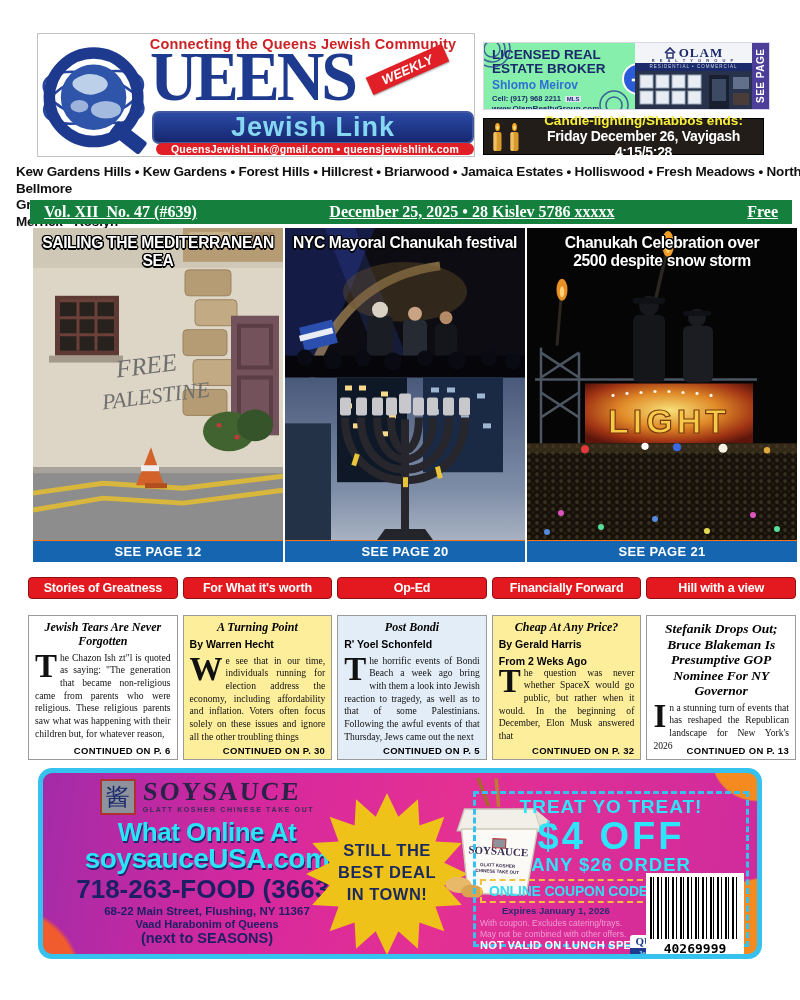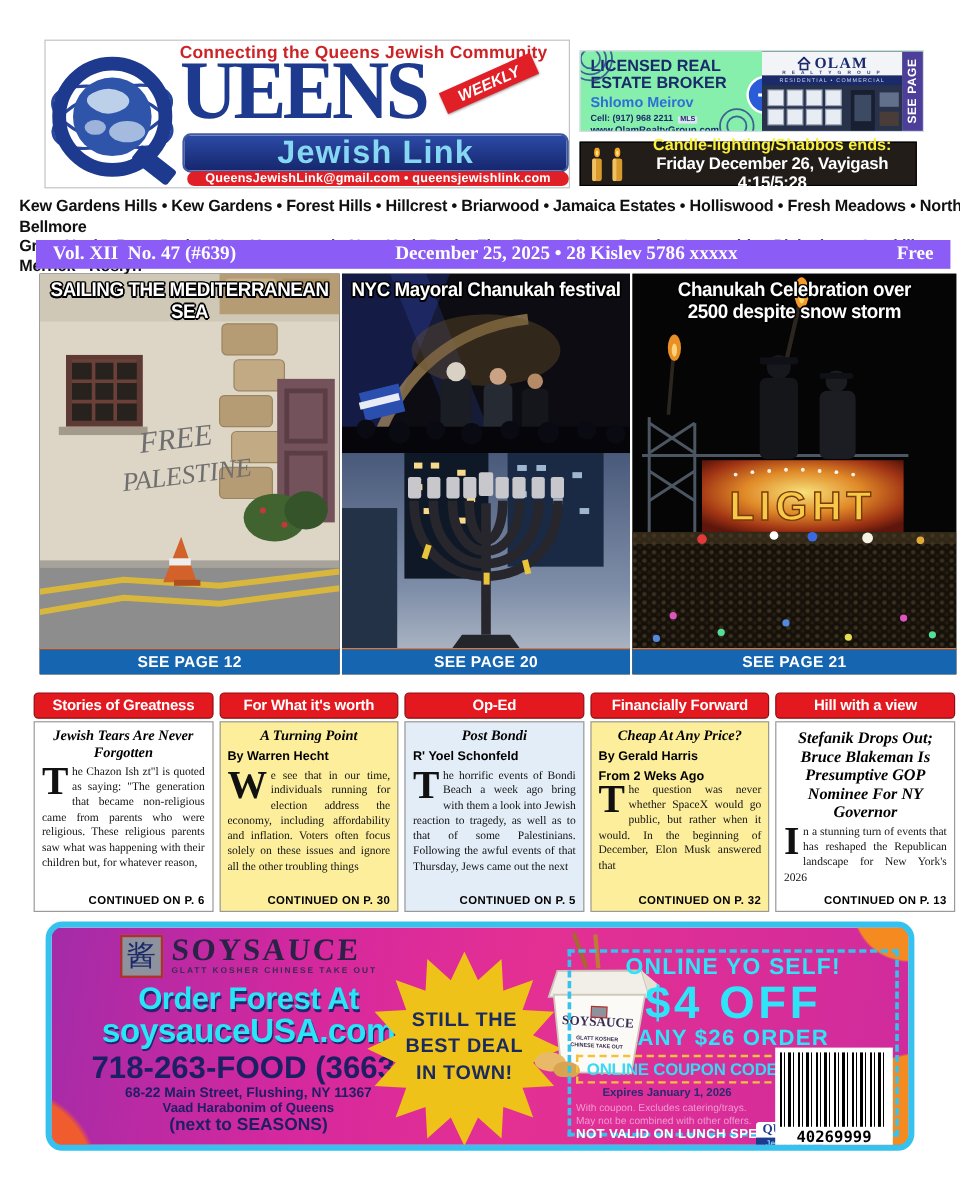--- a/index.html
+++ b/index.html
@@ -54,44 +54,44 @@
   .candle-bar{position:absolute;left:483px;top:118px;width:281px;height:37px;background:#221d19;
             border:1px solid #000;display:flex;align-items:center;box-sizing:border-box;}
   .candles{width:44px;display:flex;justify-content:center;gap:6px;}
   .candle-text{flex:1;text-align:center;line-height:1.15;padding-right:4px;}
   .candle-l1{color:#f8ef3d;font-weight:700;font-size:13.5px;}
   .candle-l2{color:#fff;font-weight:700;font-size:14px;letter-spacing:-.3px;}
 
   
   .towns{position:absolute;left:16px;top:164px;width:100%;text-align:left;color:#101010;
          font-weight:700;font-size:13.5px;line-height:16.5px;letter-spacing:-.2px;}
-  .issue-bar{position:absolute;left:30px;right:8px;top:200px;height:24px;background:#8b5cf6;
+  .issue-bar{position:absolute;left:30px;right:8px;top:200px;height:24px;background:#15803d;
          color:#fff;font-family:"Liberation Serif",serif;font-weight:700;display:flex;
-         align-items:center;font-size:16px;}
+         align-items:center;font-size:16px;text-decoration:underline;}
   .issue-vol{padding-left:14px;white-space:pre;}
   .issue-date{flex:1;text-align:center;}
   .issue-free{padding-right:14px;}
 
   
   .photos{position:absolute;left:33px;top:228px;width:764px;height:334px;display:flex;gap:2px;}
   .photo{position:relative;overflow:hidden;background:#000;display:flex;flex-direction:column;}
   .photo svg{display:block;flex:1;}
   .photo-title{position:absolute;left:0;top:5px;width:100%;text-align:center;color:#fff;
         font-weight:900;font-size:16.5px;line-height:1.12;letter-spacing:-.4px;z-index:2;
         transform:scaleX(.95);
         text-shadow:-1.5px 0 #000,1.5px 0 #000,0 -1.5px #000,0 1.5px #000,
                     -1px -1px #000,1px 1px #000,1px -1px #000,-1px 1px #000;}
   .photo-caption{height:21px;background:#1565b0;border-top:1px solid #f97316;color:#fff;
         font-weight:700;font-size:13px;text-align:center;line-height:21px;letter-spacing:.3px;}
 
   
   .cols{position:absolute;left:28px;top:577px;width:768px;height:183px;display:flex;gap:5px;}
   .col{flex:1;display:flex;flex-direction:column;min-width:0;}
   .col-header{background:#e4191f;border:1px solid #8c1013;border-radius:4px;color:#fff;
-        font-weight:700;font-size:12.5px;text-align:center;padding:3px 0;margin-bottom:2px;
+        font-weight:700;font-size:12.5px;text-align:center;padding:3px 0;margin-bottom:16px;
         letter-spacing:-.2px;}
   .col-box{flex:1;border:1px solid #9a9a9a;padding:3px 6px 14px 6px;position:relative;
         font-family:"Liberation Serif",serif;overflow:hidden;}
   .bg-yellow{background:#fdee9c;}
   .bg-blue{background:#e3edf7;}
   .bg-white{background:#fff;}
   .col-title{font-style:italic;font-weight:700;font-size:12px;text-align:center;
         line-height:1.15;margin:2px 0 3px;}
   .col-title.small{font-size:13.5px;}
   .byline{font-family:"Liberation Sans",sans-serif;font-weight:700;font-size:10.5px;margin:2px 0 5px;}
@@ -513,21 +513,21 @@
   <div class="ad">
 
     <div class="ad-left">
       <div class="logo-row">
         <div class="soy-char">酱</div>
         <div class="soy-wordwrap">
           <div class="soy-word">SOYSAUCE</div>
           <div class="soy-sub">GLATT KOSHER CHINESE TAKE OUT</div>
         </div>
       </div>
-      <div class="order1">Order Forest At</div>
+      <div class="order1">What Online At</div>
       <div class="order2">soysauceUSA.com</div>
       <div class="ad-phone">718-263-FOOD (3663)</div>
       <div class="ad-addr">68-22 Main Street, Flushing, NY 11367</div>
       <div class="ad-vaad">Vaad Harabonim of Queens</div>
       <div class="ad-seasons">(next to SEASONS)</div>
     </div>
 
     <div class="starburst">
       <svg viewBox="0 0 100 100" preserveAspectRatio="none">
         <polygon fill="#eec219" points="50,0 57,14.7 69.1,3.8 70,20.1 85.4,14.6 79.9,30 96.2,30.9 85.3,43 100,50 85.3,57 96.2,69.1 79.9,70 85.4,85.4 70,79.9 69.1,96.2 57,85.3 50,100 43,85.3 30.9,96.2 30,79.9 14.6,85.4 20.1,70 3.8,69.1 14.7,57 0,50 14.7,43 3.8,30.9 20.1,30 14.6,14.6 30,20.1 30.9,3.8 43,14.7"></polygon>
@@ -543,21 +543,21 @@
       <polygon points="88,30 104,42 96,52" fill="#e4e0d4"></polygon>
       <text x="54" y="78" text-anchor="middle" font-family="Liberation Serif,serif" font-weight="bold" font-size="11" fill="#3a2d55">SOYSAUCE</text>
       <text x="54" y="90" text-anchor="middle" font-family="Liberation Sans,sans-serif" font-weight="bold" font-size="4.5" fill="#3a2d55">GLATT KOSHER</text>
       <text x="54" y="96" text-anchor="middle" font-family="Liberation Sans,sans-serif" font-weight="bold" font-size="4.5" fill="#3a2d55">CHINESE TAKE OUT</text>
       <rect x="48" y="62" width="13" height="9" fill="#8e929c" stroke="#b03030"></rect>
       <ellipse cx="16" cy="110" rx="13" ry="8" fill="#e8b968"></ellipse>
       <ellipse cx="30" cy="116" rx="11" ry="7" fill="#d9a44f"></ellipse>
     </svg>
 
     <div class="coupon">
-      <div class="treat">ONLINE YO SELF!</div>
+      <div class="treat">TREAT YO TREAT!</div>
       <div class="offer">$4 OFF</div>
       <div class="offer-sub">ANY $26 ORDER</div>
       <div class="coupon-low">
         <div class="code-box">ONLINE COUPON CODE: QL4</div>
         <div class="expires">Expires January 1, 2026</div>
         <div class="fineprint">
           <div>With coupon. Excludes catering/trays.</div>
           <div>May not be combined with other offers.</div>
         </div>
         <div class="notvalid">NOT VALID ON LUNCH SPECIAL</div>

